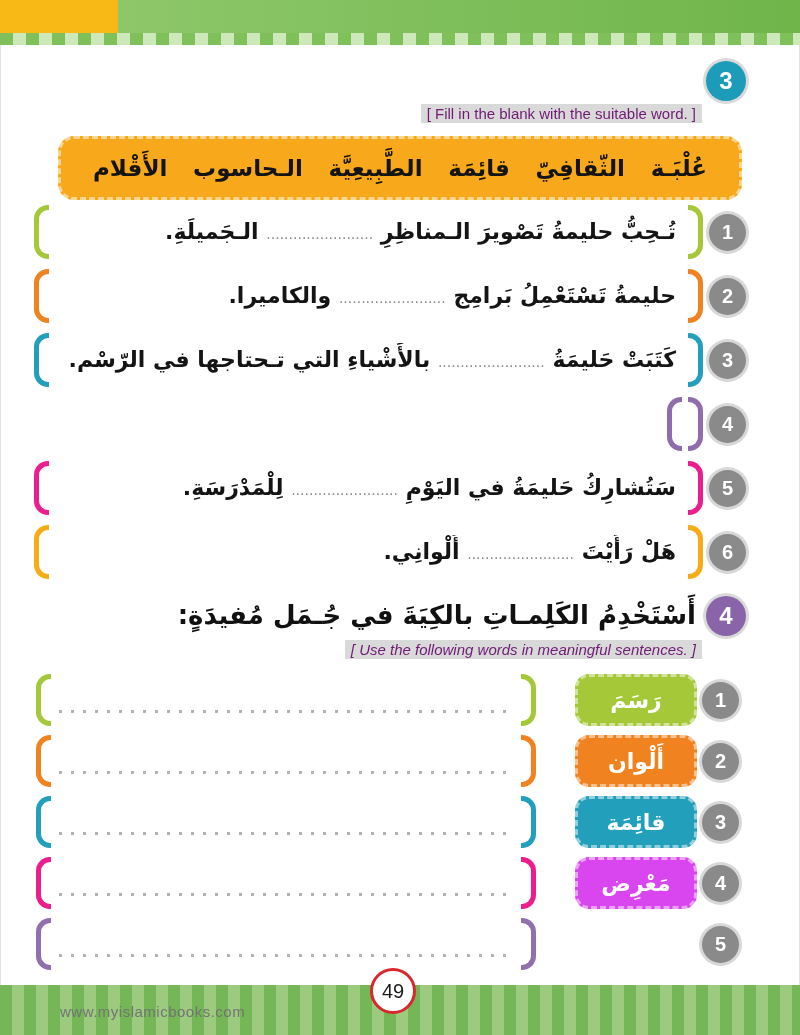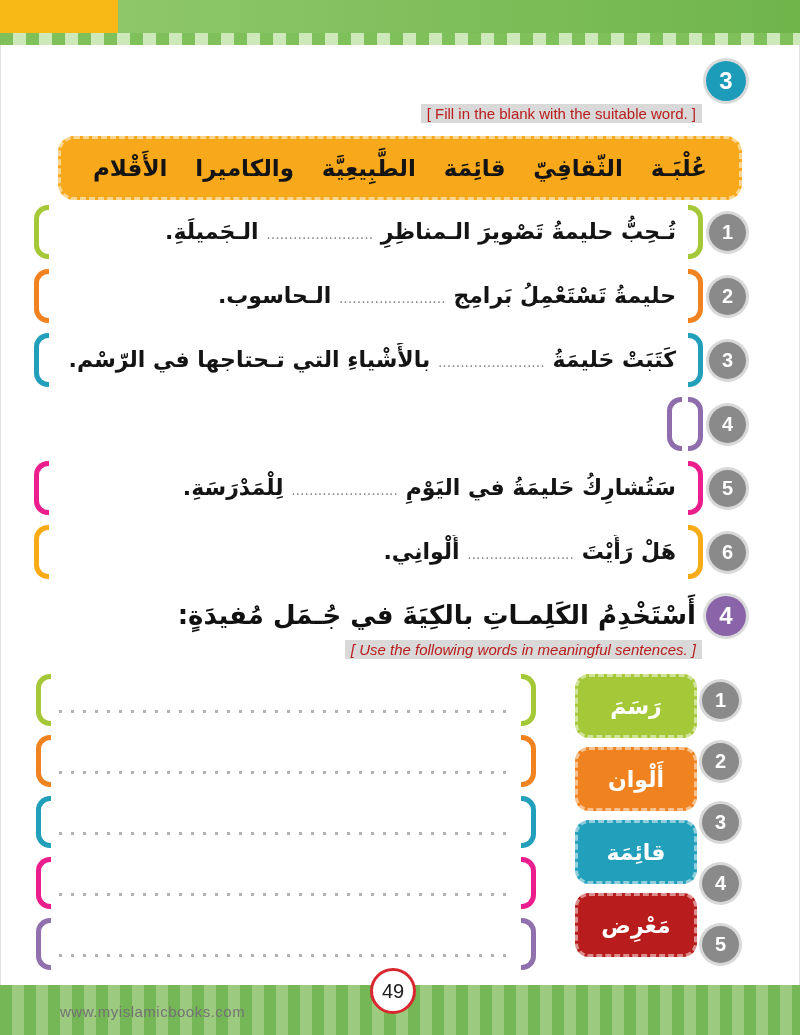--- a/index.html
+++ b/index.html
@@ -22,21 +22,21 @@
     background:#ffffff;border:3px solid #d8272e;box-sizing:border-box;display:flex;align-items:center;
     justify-content:center;font-family:"Liberation Sans",sans-serif;font-size:20px;color:#1c1c1c;z-index:5;}
   
   .ex-header{position:absolute;left:40px;right:54px;height:46px;display:flex;flex-direction:row;
     direction:rtl;align-items:center;gap:10px;}
   .ex-circle{width:40px;height:40px;border-radius:50%;flex:0 0 40px;display:flex;align-items:center;
     justify-content:center;color:#ffffff;font-family:"Liberation Sans",sans-serif;font-size:24px;
     font-weight:bold;box-shadow:0 0 0 3px #dadada;}
   .ex-title{font-size:26px;font-weight:bold;color:#111111;line-height:1.3;}
   .ex-caption{position:absolute;right:98px;text-align:right;font-family:"Liberation Sans",sans-serif;
-    font-size:15px;color:#b91c1c;border-radius:8px;}
+    font-size:15px;color:#701a75;border-radius:8px;}
   .ex-caption span{background:#d9d9d9;padding:1px 6px;}
   
   .word-bank{position:absolute;top:136px;left:58px;right:58px;height:64px;border-radius:16px;
     background:#f7a81b;border:3px dashed #fbd691;box-sizing:border-box;display:flex;direction:rtl;
     align-items:center;justify-content:space-between;padding:0 32px;}
   .word-bank .word{font-size:23px;font-weight:bold;color:#141414;line-height:1;}
   
   .sentences{position:absolute;top:203px;left:34px;right:54px;display:flex;flex-direction:column;gap:6px;}
   .s-row{display:flex;direction:rtl;align-items:center;gap:6px;height:58px;}
   .num-circle{width:37px;height:37px;border-radius:50%;flex:0 0 37px;background:#8a8a8a;
@@ -50,21 +50,21 @@
   .dots{color:#8a8a8a;font-size:14px;letter-spacing:3px;font-weight:normal;}
   
   .writing-col{position:absolute;top:674px;left:36px;width:500px;display:flex;flex-direction:column;gap:9px;}
   .w-row{display:flex;align-items:stretch;height:52px;}
   .w-bracket{box-sizing:border-box;flex:0 0 15px;width:15px;height:52px;border:5px solid #999;}
   .w-bracket.left{border-right:none;border-radius:14px 0 0 14px;}
   .w-bracket.right{border-left:none;border-radius:0 14px 14px 0;}
   .w-line{flex:1;align-self:flex-end;height:3px;margin:0 8px 13px 8px;
     background:repeating-linear-gradient(90deg,#b2b2b2 0 3px,transparent 3px 12px);}
   .cards-col{position:absolute;top:674px;left:575px;width:122px;display:flex;flex-direction:column;gap:9px;}
-  .word-card{height:64px;border-radius:14px;border:3px dashed rgba(255,255,255,0.5);box-sizing:border-box;
+  .word-card{height:52px;border-radius:14px;border:3px dashed rgba(255,255,255,0.5);box-sizing:border-box;
     display:flex;align-items:center;justify-content:center;color:#ffffff;font-size:22px;font-weight:bold;}
   .cardnums-col{position:absolute;top:674px;left:702px;display:flex;flex-direction:column;gap:9px;}
   .cardnum-slot{height:52px;display:flex;align-items:center;justify-content:center;}
 </style>
 </head>
 <body>
 
 <div class="page">
 
   <div class="top-border">
@@ -78,37 +78,37 @@
   </div>
   <div class="ex-caption" style="top:105px;">
     <span>[ Fill in the blank with the suitable word. ]</span>
   </div>
 
   <div class="word-bank">
     <span class="word">عُلْبَـة</span>
     <span class="word">الثّقافِيّ</span>
     <span class="word">قائِمَة</span>
     <span class="word">الطَّبِيعِيَّة</span>
-    <span class="word">والكاميرا</span>
+    <span class="word">الـحاسوب</span>
     <span class="word">الأَقْلام</span>
   </div>
 
   <div class="sentences">
 
     <div class="s-row">
       <div class="num-circle">1</div>
       <div class="bracket open" style="border-color: rgb(165, 200, 56);"></div>
       <div class="s-text"><span>تُـحِبُّ حليمةُ تَصْويرَ الـمناظِرِ</span> <span class="dots">........................</span> <span>الـجَميلَةِ.</span></div>
       <div class="bracket close" style="border-color: rgb(165, 200, 56);"></div>
     </div>
 
     <div class="s-row">
       <div class="num-circle">2</div>
       <div class="bracket open" style="border-color: rgb(240, 131, 31);"></div>
-      <div class="s-text"><span>حليمةُ تَسْتَعْمِلُ بَرامِج</span> <span class="dots">........................</span> <span>الـحاسوب.</span></div>
+      <div class="s-text"><span>حليمةُ تَسْتَعْمِلُ بَرامِج</span> <span class="dots">........................</span> <span>والكاميرا.</span></div>
       <div class="bracket close" style="border-color: rgb(240, 131, 31);"></div>
     </div>
 
     <div class="s-row">
       <div class="num-circle">3</div>
       <div class="bracket open" style="border-color: rgb(34, 159, 186);"></div>
       <div class="s-text"><span>كَتَبَتْ حَليمَةُ</span> <span class="dots">........................</span> <span>بالأَشْياءِ التي تـحتاجها في الرّسْم.</span></div>
       <div class="bracket close" style="border-color: rgb(34, 159, 186);"></div>
     </div>
 
@@ -167,21 +167,21 @@
       <div class="w-bracket left" style="border-color: rgb(144, 112, 173);"></div>
       <div class="w-line"></div>
       <div class="w-bracket right" style="border-color: rgb(144, 112, 173);"></div>
     </div>
   </div>
 
   <div class="cards-col">
     <div class="word-card" style="background-color: rgb(165, 200, 56);">رَسَمَ</div>
     <div class="word-card" style="background-color: rgb(240, 131, 31);">أَلْوان</div>
     <div class="word-card" style="background-color: rgb(34, 159, 186);">قائِمَة</div>
-    <div class="word-card" style="background-color: #b91c1c; text-align: right;">مَعْرِض</div>
+    <div class="word-card" style="background-color: #d946ef; text-align: right;">مَعْرِض</div>
   </div>
 
   <div class="cardnums-col">
     <div class="cardnum-slot">
         <div class="num-circle">1</div>
       </div>
     <div class="cardnum-slot">
         <div class="num-circle">2</div>
       </div>
     <div class="cardnum-slot">

